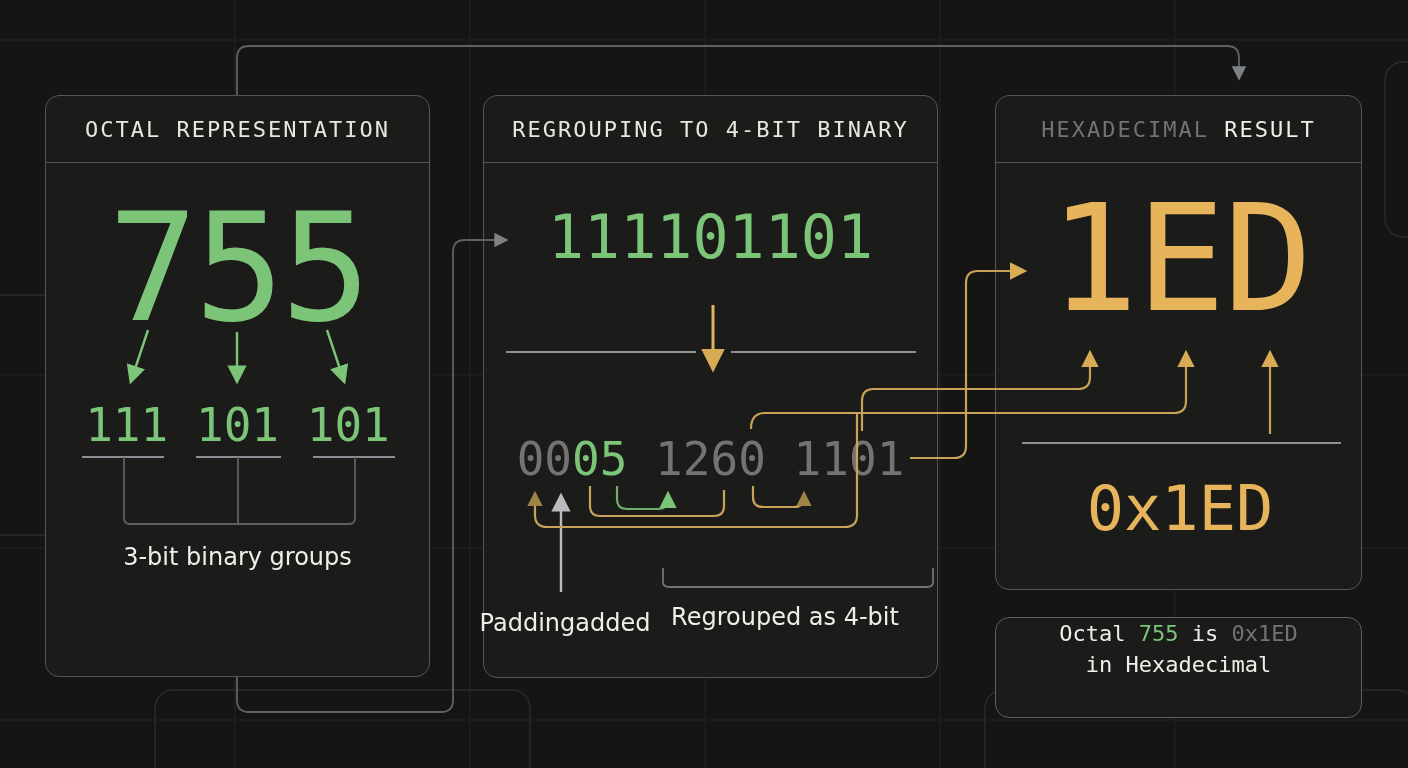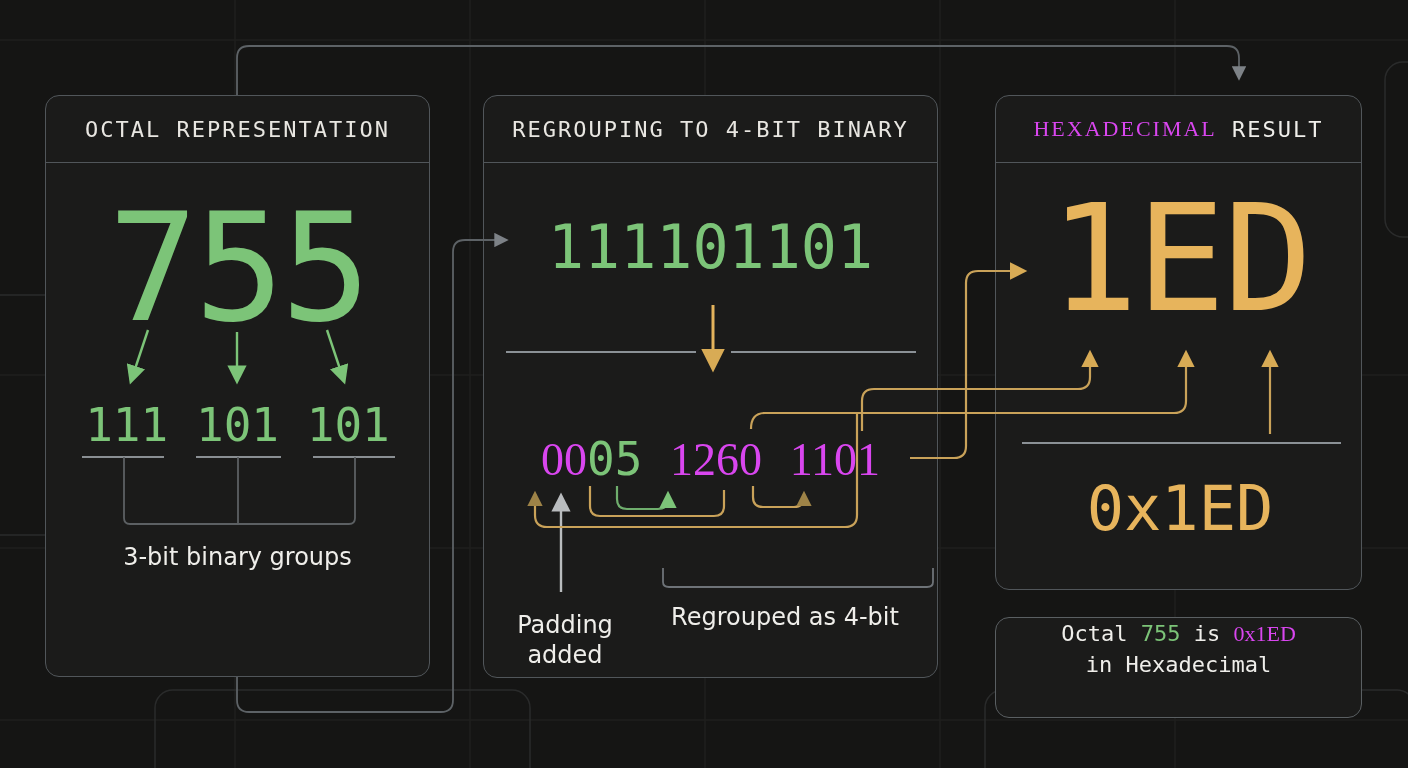--- a/index.html
+++ b/index.html
@@ -24,21 +24,21 @@
     display:flex;align-items:center;justify-content:center;
     font-family:"DejaVu Sans Mono",monospace;
     font-size:22px;letter-spacing:2px;color:#e8e6e1;
     white-space:pre;
   }
   .abs{position:absolute;display:flex;align-items:center;justify-content:center;box-sizing:border-box;}
   .mono{font-family:"DejaVu Sans Mono",monospace;white-space:pre;}
   .green{color:#7cc478;}
   .gold{color:#e7b45c;}
   .seg-green{color:#7cc478;}
-  .seg-gold{color:#d946ef;font-family:Liberation Serif, serif;}
+  .seg-gold{color:#737373;}
   .seg-white{color:#efeeea;}
   .big-octal{font-size:150px;letter-spacing:-4px;}
   .bin-groups{font-size:46px;text-align:center;}
   .bin-long{font-size:60px;}
   .fourbit{font-size:46px;}
   .hex-big{font-size:148px;letter-spacing:-2px;}
   .hex-lit{font-size:62px;}
   .label-sans{font-size:24px;color:#efeeea;text-align:center;line-height:30px;}
   .caption-box{
     position:absolute;background:#1b1b1a;
@@ -77,23 +77,23 @@
   <div class="panel" style="left:45px;top:95px;width:385px;height:582px;">
     <div class="panel-header">OCTAL REPRESENTATION</div>
   </div>
   <div class="abs mono green big-octal" style="left:60px;top:175px;width:355px;height:185px;">755</div>
   <div class="abs mono green bin-groups" style="left:60px;top:395px;width:355px;height:60px;">111 101 101</div>
   <div class="abs label-sans" style="left:60px;top:540px;width:355px;height:34px;">3-bit binary groups</div>
 
   <div class="panel" style="left:483px;top:95px;width:455px;height:583px;">
     <div class="panel-header">REGROUPING TO 4-BIT BINARY</div>
   </div>
-  <div class="abs mono green bin-long" style="left:498px;top:212px;width:425px;height:70px;">111101101</div>
+  <div class="abs mono green bin-long" style="left:498px;top:202px;width:425px;height:70px;">111101101</div>
   <div class="abs mono fourbit" style="left:498px;top:430px;width:425px;height:58px;"><span class="seg-gold">00</span><span class="seg-green">05</span><span class="seg-white"> </span><span class="seg-gold">1260</span><span class="seg-white"> </span><span class="seg-gold">1101</span></div>
-  <div class="abs label-sans" style="left:490px;top:609px;width:150px;height:62px;flex-direction:column;">
+  <div class="abs label-sans" style="left:490px;top:592px;width:150px;height:62px;flex-direction:row;">
     <span>Padding</span>
     <span>added</span>
   </div>
   <div class="abs label-sans" style="left:655px;top:600px;width:260px;height:34px;">Regrouped as 4-bit</div>
 
   <div class="panel" style="left:995px;top:95px;width:367px;height:495px;">
     <div class="panel-header"><span class="seg-gold">HEXADECIMAL</span><span class="seg-white"> RESULT</span></div>
   </div>
   <div class="abs mono gold hex-big" style="left:1010px;top:184px;width:340px;height:150px;">1ED</div>
   <div class="abs mono gold hex-lit" style="left:1010px;top:473px;width:340px;height:70px;">0x1ED</div>

